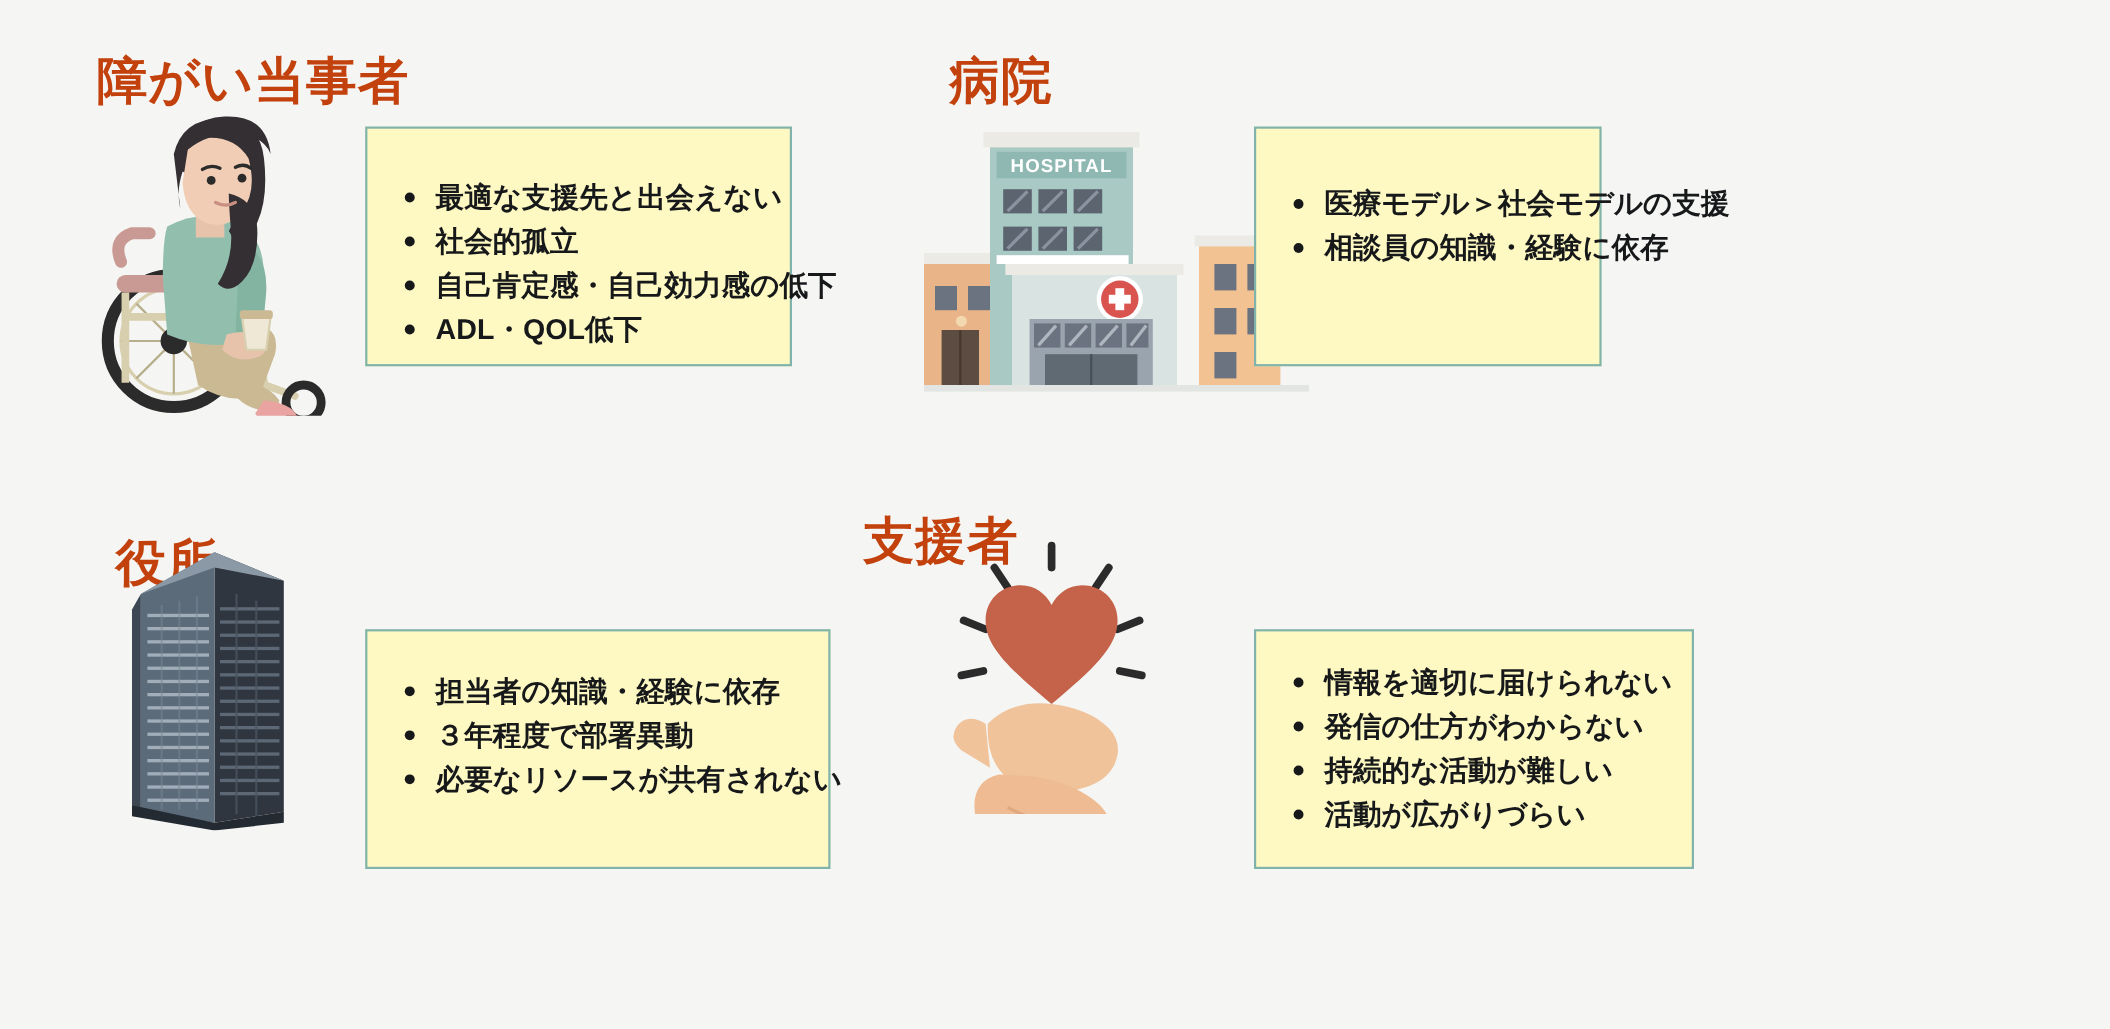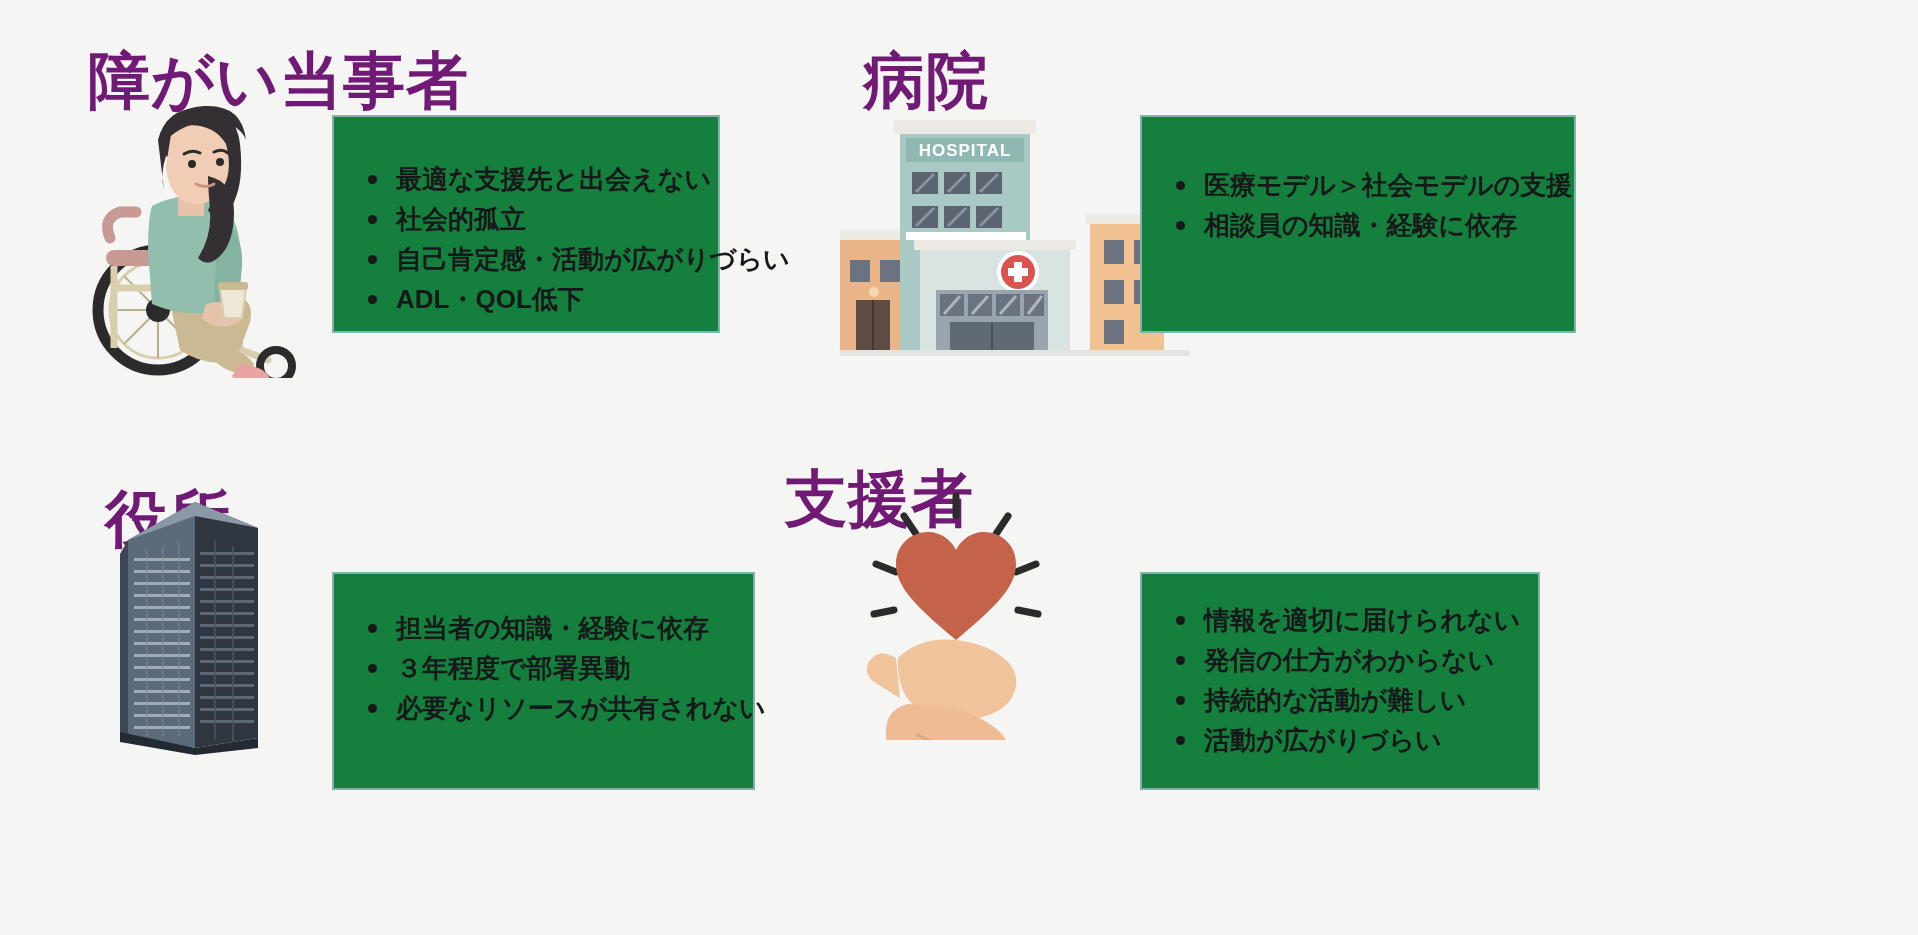--- a/index.html
+++ b/index.html
@@ -17,40 +17,40 @@
 
   
   .quad { position: absolute; }
   #quad-person   { left: 60px;   top: 30px;  width: 900px; height: 420px; }
   #quad-hospital { left: 950px;  top: 30px;  width: 930px; height: 420px; }
   #quad-cityhall { left: 60px;   top: 480px; width: 900px; height: 420px; }
   #quad-supporter{ left: 950px;  top: 480px; width: 930px; height: 420px; }
 
   .heading {
     position: absolute;
-    color: #701a75;
-    font-size: 62px;
+    color: #c2410c;
+    font-size: 46px;
     font-weight: 700;
     letter-spacing: 1px;
     line-height: 1;
     white-space: nowrap;
   }
   #quad-person    .heading { left: 28px;  top: 20px; }
   #quad-hospital  .heading { left: -115px; top: 20px; margin-left: 28px; }
   #quad-cityhall  .heading { left: 45px;  top: -20px; margin-top: 28px; }
   #quad-supporter .heading { left: -165px; top: -25px; margin-top: 13px; }
 
   
   .card {
     position: absolute;
     border: 2px solid #7fb3ab;
-    background: #15803d;
+    background: #fef9c3;
   }
   #quad-person    .card { left: 272px; top: 85px;  width: 388px; height: 218px; }
-  #quad-hospital  .card { left: 190px; top: 85px;  width: 436px; height: 218px; }
+  #quad-hospital  .card { left: 190px; top: 85px;  width: 316px; height: 218px; }
   #quad-cityhall  .card { left: 272px; top: 92px;  width: 423px; height: 218px; }
   #quad-supporter .card { left: 190px; top: 92px;  width: 400px; height: 218px; }
 
   .bullets {
     list-style: none;
     position: absolute;
     left: 22px;
     width: 380px;
   }
   #quad-person    .bullets { top: 42px; }
@@ -146,21 +146,21 @@
         <path d="M104 56 q8 -5 16 -1" stroke="#2b2b2b" stroke-width="3" fill="none" stroke-linecap="round"></path>
         <path d="M134 54 q8 -4 14 1" stroke="#2b2b2b" stroke-width="3" fill="none" stroke-linecap="round"></path>
         <path d="M116 86 q10 5 18 0" stroke="#c98f82" stroke-width="3" fill="none" stroke-linecap="round"></path>
       </svg>
     </div>
 
     <div class="card">
       <ul class="bullets">
         <li>最適な支援先と出会えない</li>
         <li>社会的孤立</li>
-        <li>自己肯定感・活動が広がりづらい</li>
+        <li>自己肯定感・自己効力感の低下</li>
         <li>ADL・QOL低下</li>
       </ul>
     </div>
   </div>
 
   <div class="quad" id="quad-hospital">
     <div class="heading">病院</div>
 
     <div class="art" id="art-hospital">
       <svg viewBox="0 0 350 250" width="350" height="250">

